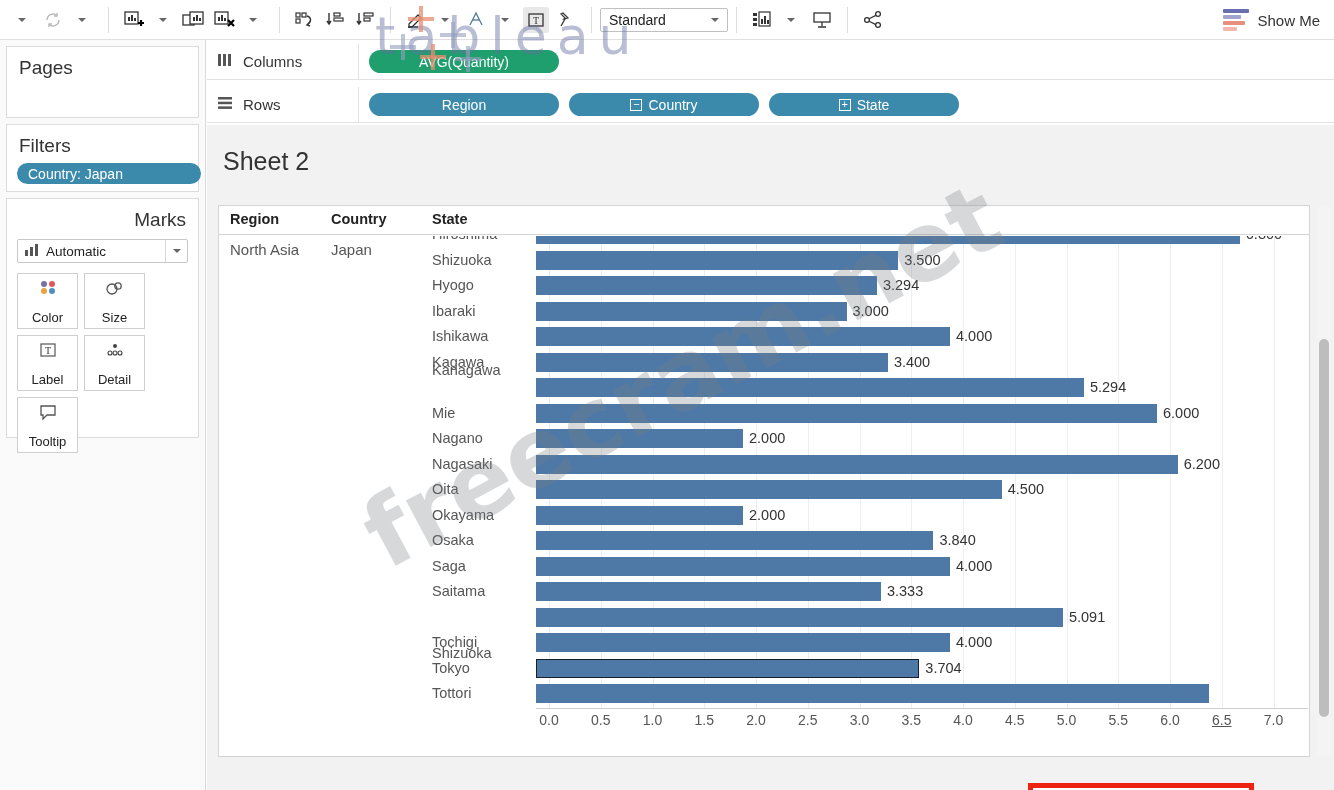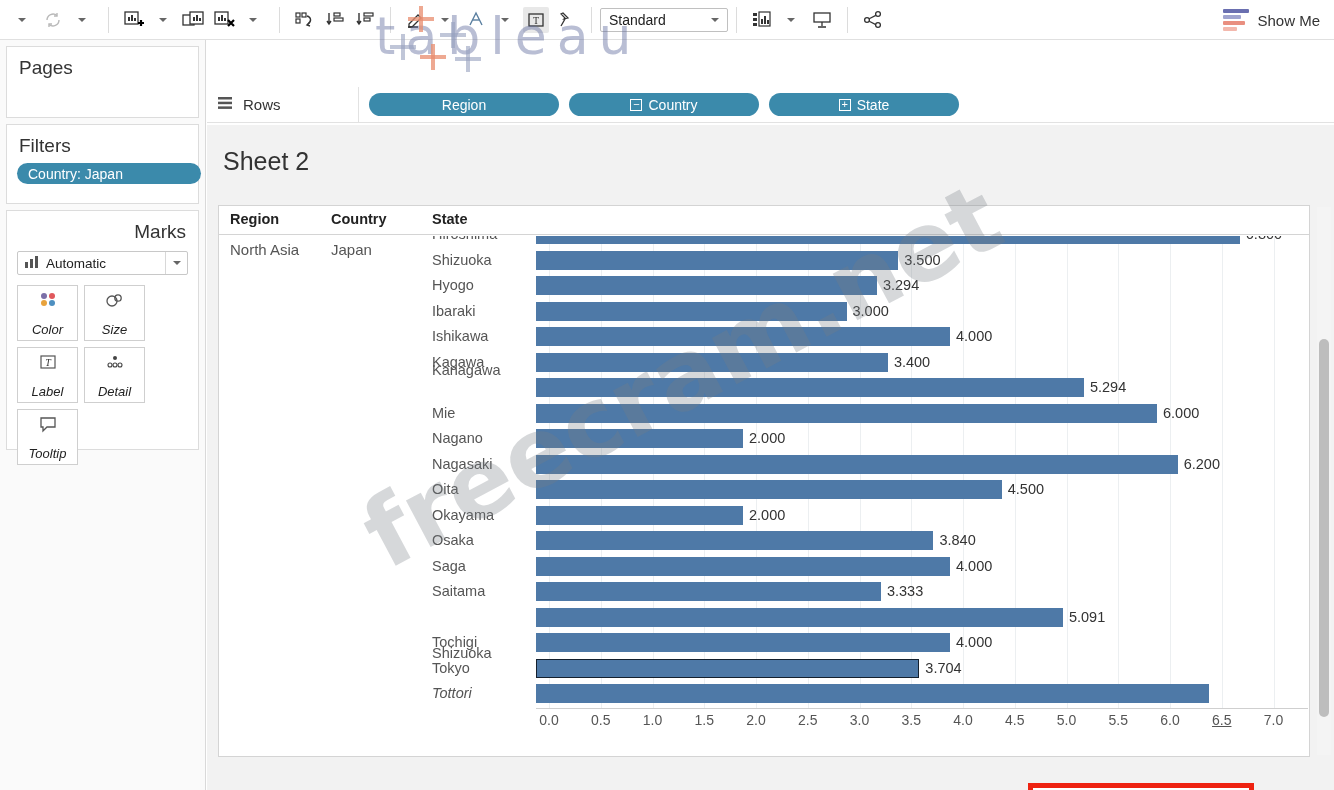--- a/index.html
+++ b/index.html
@@ -49,21 +49,21 @@
   .leftcol {
     position: absolute; left: 0; top: 40px; width: 206px; height: 750px;
     background: #fafafa; border-right: 1px solid #d9d9d9;
   }
   .card {
     margin: 6px 6px 0 6px; background: #fff;
     border: 1px solid #dcdcdc;
   }
   .card-title { font-size: 19px; color: #333; padding: 10px 12px 6px 12px; }
   .pages-card { height: 72px; }
-  .filters-card { height: 80px; }
+  .filters-card { height: 68px; }
   .marks-card { height: 240px; text-align: right; }
 
   .pill {
     display: inline-flex; align-items: center; gap: 5px;
     height: 21px; border-radius: 11px; padding: 0 11px;
     font-size: 14px; color: #fff; white-space: nowrap;
   }
   .pill.filter { background: #3b8aab; width: 184px; justify-content: flex-start; }
   .pill-box {
     display: inline-flex; align-items: center; justify-content: center;
@@ -79,21 +79,21 @@
   }
   .mt-left { display: flex; align-items: center; gap: 6px; }
   .mt-drop {
     width: 22px; height: 22px; border-left: 1px solid #d8d8d8;
     display: flex; align-items: center; justify-content: center;
   }
   .marks-grid { display: flex; flex-wrap: wrap; gap: 6px; margin: 0 10px; }
   .mark-btn {
     width: 61px; height: 56px; border: 1px solid #cfcfcf; background: #fff;
     display: flex; flex-direction: column; align-items: center; justify-content: center;
-    gap: 11px; font-size: 13px; color: #222; font-style: italic;
+    gap: 11px; font-size: 13px; color: #222;
   }
   .mark-ico { height: 22px; display: flex; align-items: center; justify-content: center; }
 
   
   .shelf {
     position: absolute; left: 207px; height: 36px; display: flex; align-items: center;
     background: #fff; border-bottom: 1px solid #e2e2e2;
   }
   .shelf-label {
     width: 152px; display: flex; align-items: center; gap: 10px;
@@ -432,20 +432,37 @@
             <svg width="24" height="20" viewBox="0 0 24 20">
                 <path d="M5 4h14v9H11l-4 4v-4H5z" stroke="#555" fill="none" stroke-width="1.3"></path>
               </svg>
           </span>
           <span>Tooltip</span>
         </div>
       </div>
     </div>
   </div>
 
+  <div class="shelf" style="top:44px; width:1127px;">
+    <div class="shelf-label">
+      <span>
+        <svg width="16" height="14" viewBox="0 0 16 14">
+            <rect x="1" y="1" width="3" height="12" fill="#555"></rect>
+            <rect x="6" y="1" width="3" height="12" fill="#555"></rect>
+            <rect x="11" y="1" width="3" height="12" fill="#555"></rect>
+          </svg>
+      </span>
+      <span>Columns</span>
+    </div>
+    <div class="shelf-drop">
+      <span class="shelf-pill" style="background:#1f9e6e;width:190px;">
+        <span>AVG(Quantity)</span>
+      </span>
+    </div>
+  </div>
 
   <div class="shelf" style="top:87px; width:1127px;">
     <div class="shelf-label">
       <span>
         <svg width="16" height="14" viewBox="0 0 16 14">
             <rect x="1" y="1" width="14" height="2.5" fill="#555"></rect>
             <rect x="1" y="5.7" width="14" height="2.5" fill="#555"></rect>
             <rect x="1" y="10.4" width="14" height="2.5" fill="#555"></rect>
           </svg>
       </span>
@@ -490,21 +507,21 @@
           <div class="state-lbl" style="top: 190px;">Nagano</div>
           <div class="state-lbl" style="top: 215.5px;">Nagasaki</div>
           <div class="state-lbl" style="top: 241px;">Oita</div>
           <div class="state-lbl" style="top: 266.5px;">Okayama</div>
           <div class="state-lbl" style="top: 292px;">Osaka</div>
           <div class="state-lbl" style="top: 317.5px;">Saga</div>
           <div class="state-lbl" style="top: 343px;">Saitama</div>
           <div class="state-lbl" style="top: 368.5px; margin-top: 36px;">Shizuoka</div>
           <div class="state-lbl" style="top: 394px;">Tochigi</div>
           <div class="state-lbl" style="top: 419.5px;">Tokyo</div>
-          <div class="state-lbl" style="top: 445px; font-style: italic;">Tottori</div>
+          <div class="state-lbl" style="top: 445px;">Tottori</div>
           <div class="state-lbl" style="top: 470.5px;">Yamaguchi</div>
         </div>
 
       <div class="plot" id="plot">
           <div class="gridline" style="left: 13px;"></div>
           <div class="gridline" style="left: 64.75px;"></div>
           <div class="gridline" style="left: 116.5px;"></div>
           <div class="gridline" style="left: 168.25px;"></div>
           <div class="gridline" style="left: 220px;"></div>
           <div class="gridline" style="left: 271.75px;"></div>

